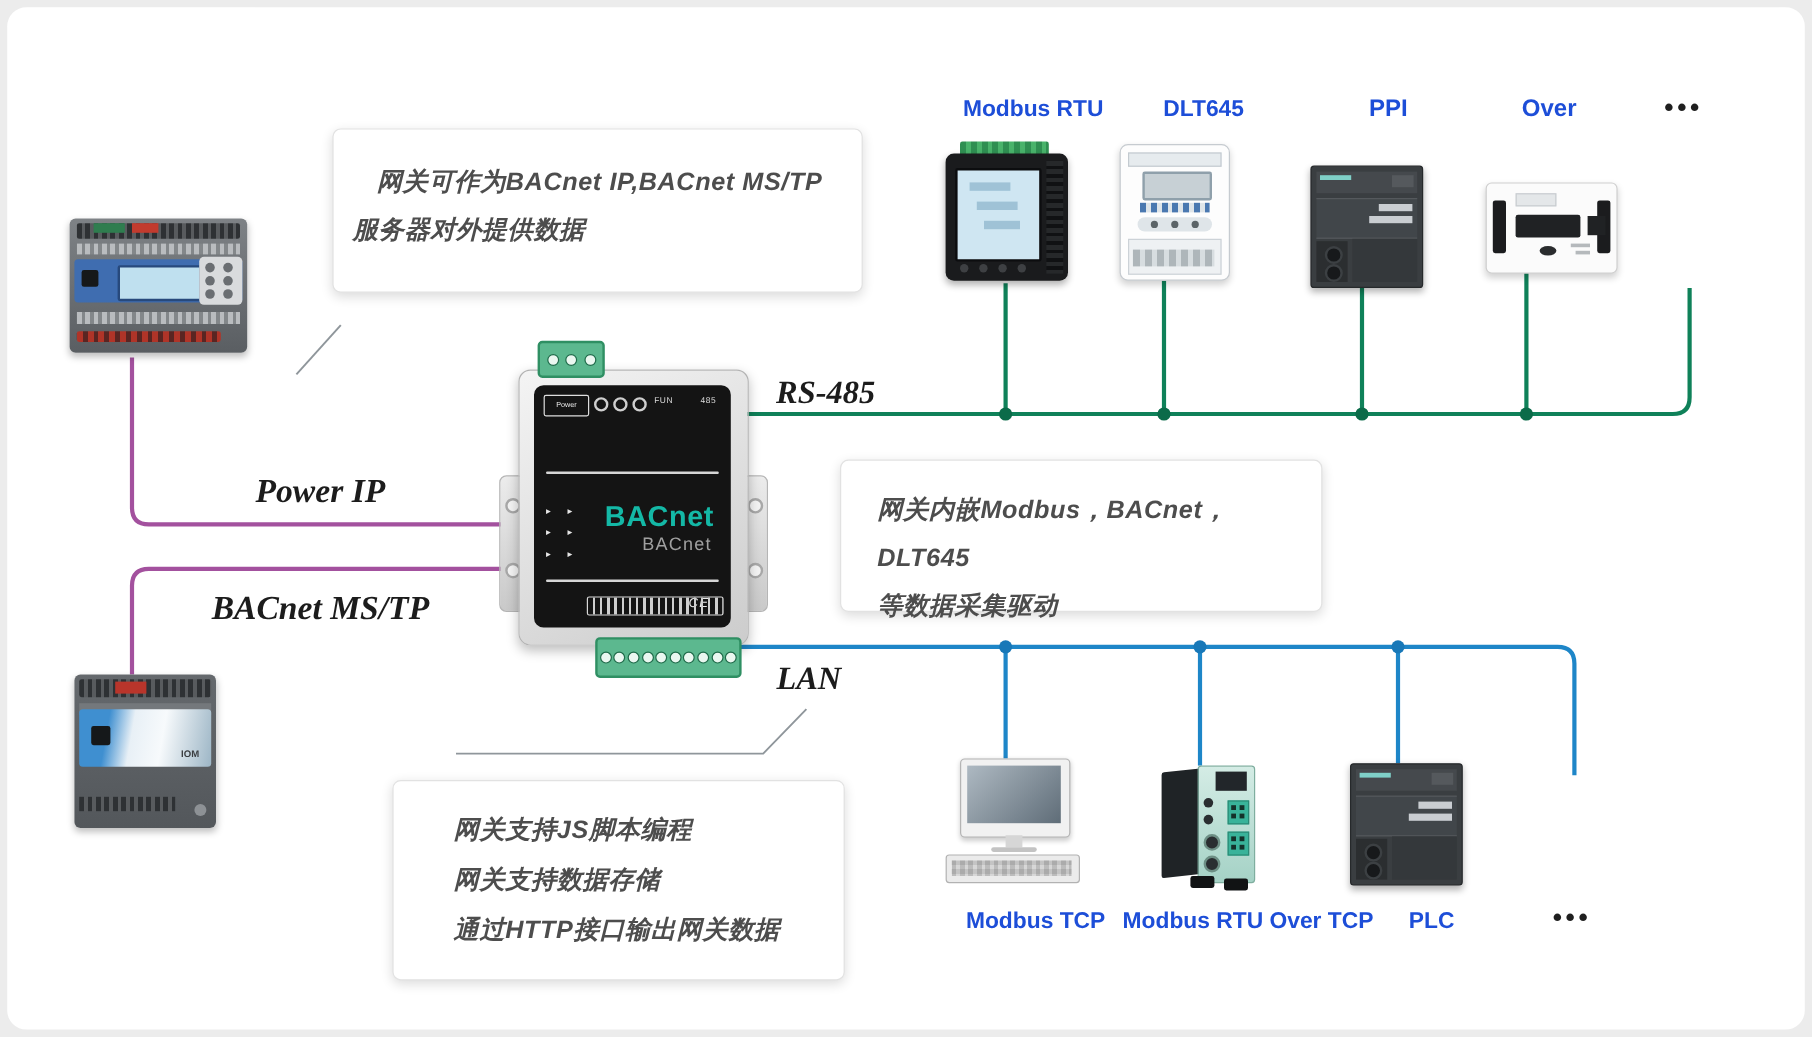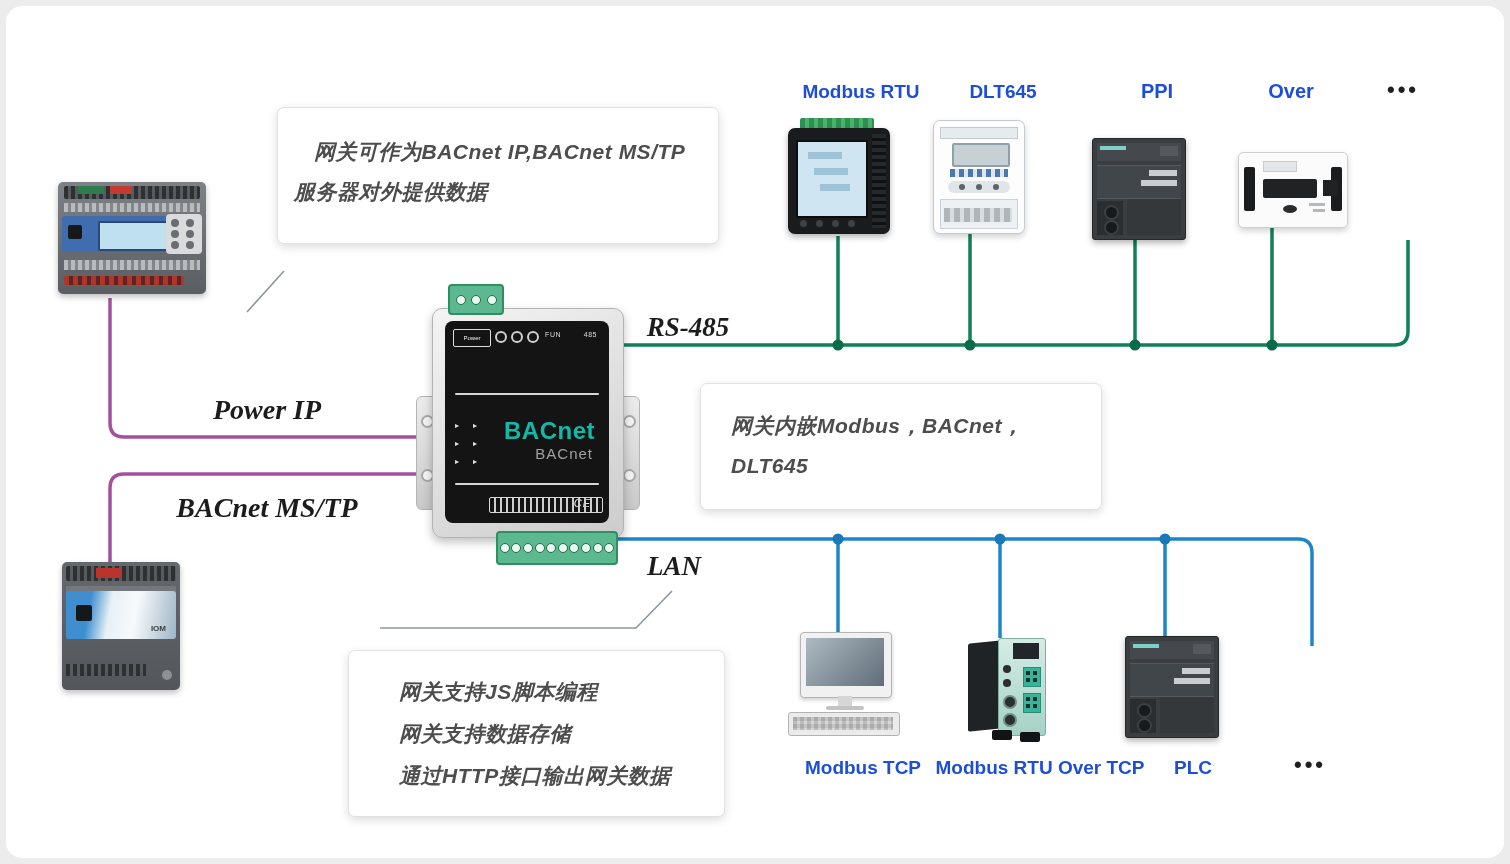--- a/index.html
+++ b/index.html
@@ -82,22 +82,23 @@
     <path d="M284 271 L247 312" fill="none" stroke-width="1.6" stroke="#8F969B"></path>
     <path d="M672 591 L636 628 L380 628" fill="none" stroke-width="1.6" stroke="#8F969B"></path>
   </svg>
 
   <div class="callout" style="left:277px;top:107px;width:440px;height:135px;">
     <p style="padding:24px 16px 0 36px;">网关可作为BACnet IP,BACnet MS/TP</p>
     <p style="padding:0 0 0 16px;">服务器对外提供数据</p>
   </div>
   <div class="callout" style="left:700px;top:383px;width:400px;height:125px;">
     <p style="padding:22px 12px 0 30px;">网关内嵌Modbus，BACnet，DLT645</p>
-  </div>
-  <div class="callout" style="left:327px;top:650px;width:375px;height:165px;margin-left:21px;">
+    <p style="padding:0 0 0 30px;">等数据采集驱动</p>
+  </div>
+  <div class="callout" style="left:327px;top:650px;width:375px;height:165px;">
     <p style="padding:20px 0 0 50px;line-height:42px;">网关支持JS脚本编程</p>
     <p style="padding:0 0 0 50px;line-height:42px;">网关支持数据存储</p>
     <p style="padding:0 0 0 50px;line-height:42px;">通过HTTP接口输出网关数据</p>
   </div>
 
   <div class="buslabel" style="left:688px;top:327px;font-size:27px;">RS-485</div>
   <div class="buslabel" style="left:674px;top:566px;font-size:27px;">LAN</div>
   <div class="buslabel" style="left:267px;top:410px;font-size:28px;">Power IP</div>
   <div class="buslabel" style="left:267px;top:508px;font-size:28px;">BACnet MS/TP</div>
 

